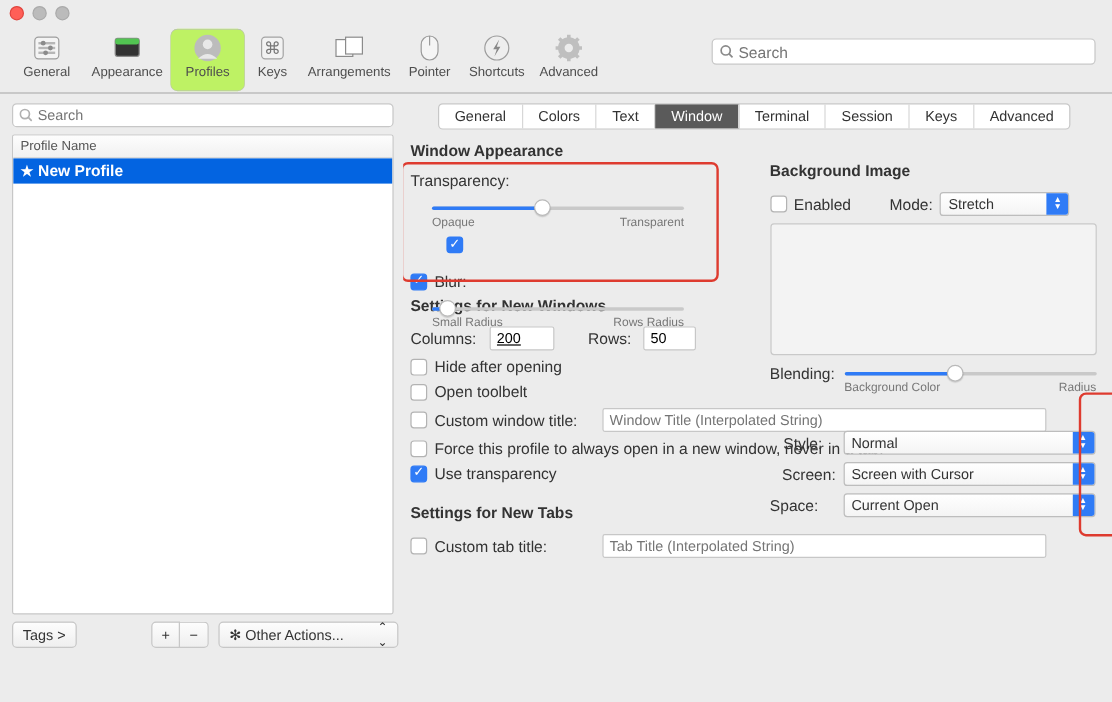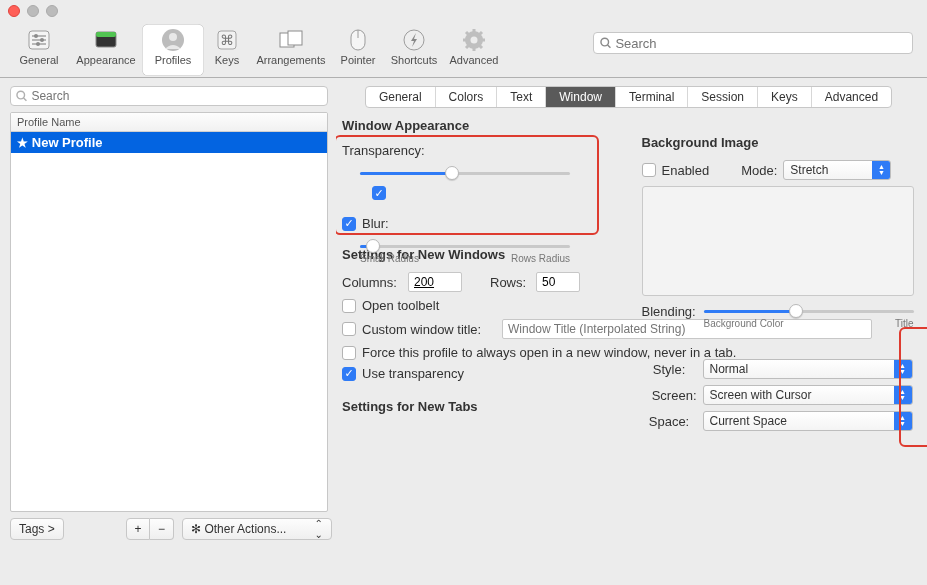--- a/index.html
+++ b/index.html
@@ -7,21 +7,21 @@
 
     .titlebar { display:flex; align-items:center; height:22px; padding-left:8px; gap:7px; }
     .tl-dot { width:12px; height:12px; border-radius:50%; display:inline-block; }
     .dot-red { background:#ff5f57; border:0.5px solid #e0443e;}
     .dot-yellow { background:#bbb; border:0.5px solid #aaa;}
     .dot-green { background:#bbb; border:0.5px solid #aaa;}
     .title-text { flex:1; text-align:center; font-size:13px; color:#4a4a4a; margin-left:-50px; }
 
     .toolbar { display:flex; align-items:flex-start; height:56px; padding:2px 8px 0 8px; gap:0; border-bottom:1px solid #b0b0b0; }
     .tool-item { display:flex; flex-direction:column; align-items:center; justify-content:flex-start; width:62px; height:52px; border-radius:6px; padding-top:2px; cursor:default;}
-    .tool-item.sel { background:#ffffff; box-shadow: inset 0 0 0 0.5px #bcbcbc; }
+    .tool-item.sel { background:#bef264; box-shadow: inset 0 0 0 0.5px #bcbcbc; }
     .tool-item .icon { width:32px; height:28px; display:flex; align-items:center; justify-content:center; }
     .tool-item .lab { font-size:11px; color:#4e4e4e; }
 
     .search-big { margin-left:auto; display:flex; align-items:center; height:22px; width:320px; background:#fff; border:1px solid #c7c7c7; border-radius:4px; padding:0 6px; margin-top:8px; margin-right:6px;}
     .search-big input { border:none; outline:none; width:100%; font-size:13px; background:transparent; }
     .mag { width:12px;height:12px;color:#7a7a7a; margin-right:4px;}
 
     .body { display:flex; height: calc(585px - 78px); }
 
     .left { width:336px; display:flex; flex-direction:column; padding:8px 4px 8px 10px; }
@@ -238,20 +238,24 @@
         <div class="hl hl1"></div>
         <div class="section-h">Window Appearance</div>
 
         <div class="label">Transparency:</div>
         <div style="padding:8px 0 2px 18px">
           <div class="slider">
             <div class="track"></div>
               <div class="fill" style="width:44%"></div>
               <div class="thumb" style="left:calc(44% - 7px)"></div>
           </div>
+          <div class="slider-labels">
+            <span>Opaque</span>
+            <span>Transparent</span>
+          </div>
         </div>
         <div class="row" style="margin-left:30px;margin-top:4px">
           <span class="check on"></span>
         </div>
 
         <div class="row" style="margin-top:16px">
           <span class="check on"></span>
           <span class="label">Blur:</span>
         </div>
         <div style="padding:2px 0 2px 18px">
@@ -284,74 +288,83 @@
         <div class="row" style="margin-top:8px;align-items:flex-start">
           <span class="label" style="width:56px">Blending:</span>
           <div style="width:210px">
             <div class="slider">
               <div class="track"></div>
                 <div class="fill" style="width:44%"></div>
                 <div class="thumb" style="left:calc(44% - 7px)"></div>
             </div>
             <div class="sub-labels">
               <span>Background Color</span>
-              <span>Title</span>
+              <span>Radius</span>
             </div>
           </div>
         </div>
 
         <div style="margin-top:30px">
           <div class="row">
             <span class="label" style="width:55px;text-align:center">Style:</span>
             <span class="select" style="width:210px">
               <span class="sval">Normal</span>
               <span class="scap">▲<br>▼</span>
             </span>
           </div>
           <div class="row">
             <span class="label" style="width:55px;text-align:right">Screen:</span>
             <span class="select" style="width:210px">
               <span class="sval">Screen with Cursor</span>
               <span class="scap">▲<br>▼</span>
             </span>
           </div>
           <div class="row">
-            <span class="label" style="width:55px;text-align:center">Space:</span>
+            <span class="label" style="width:55px;text-align:left">Space:</span>
             <span class="select" style="width:210px">
-              <span class="sval">Current Space</span>
+              <span class="sval">Current Open</span>
               <span class="scap">▲<br>▼</span>
             </span>
           </div>
         </div>
       </div>
     </div>
 
     <div style="margin-top:-190px; width:250px">
       <div class="section-h">Settings for New Windows</div>
       <div class="row">
         <span class="label" style="width:60px">Columns:</span>
         <input class="input-txt" style="width: 54px; text-decoration: underline;" value="200">
         <span style="width:16px"></span>
         <span class="label" style="width:40px">Rows:</span>
         <input class="input-txt" style="width: 44px;" value="50">
       </div>
       <div class="row">
           <span class="check"></span>
+          <span class="label">Hide after opening</span>
+        </div>
+      <div class="row">
+          <span class="check"></span>
           <span class="label">Open toolbelt</span>
         </div>
     </div>
     <div class="row" style="margin-top:0">
       <span class="check"></span>
       <span class="label" style="width:134px">Custom window title:</span>
       <input class="input-txt input-wide" placeholder="Window Title (Interpolated String)" style="">
     </div>
     <div class="row">
         <span class="check"></span>
         <span class="label">Force this profile to always open in a new window, never in a tab.</span>
       </div>
     <div class="row">
         <span class="check on"></span>
         <span class="label">Use transparency</span>
       </div>
 
     <div class="section-h" style="margin-top:12px">Settings for New Tabs</div>
+    <div class="row">
+      <span class="check"></span>
+      <span class="label" style="width:134px">Custom tab title:</span>
+      <input class="input-txt input-wide" placeholder="Tab Title (Interpolated String)" style="">
+    </div>
   </div>
 </div>
 
 </body></html>

